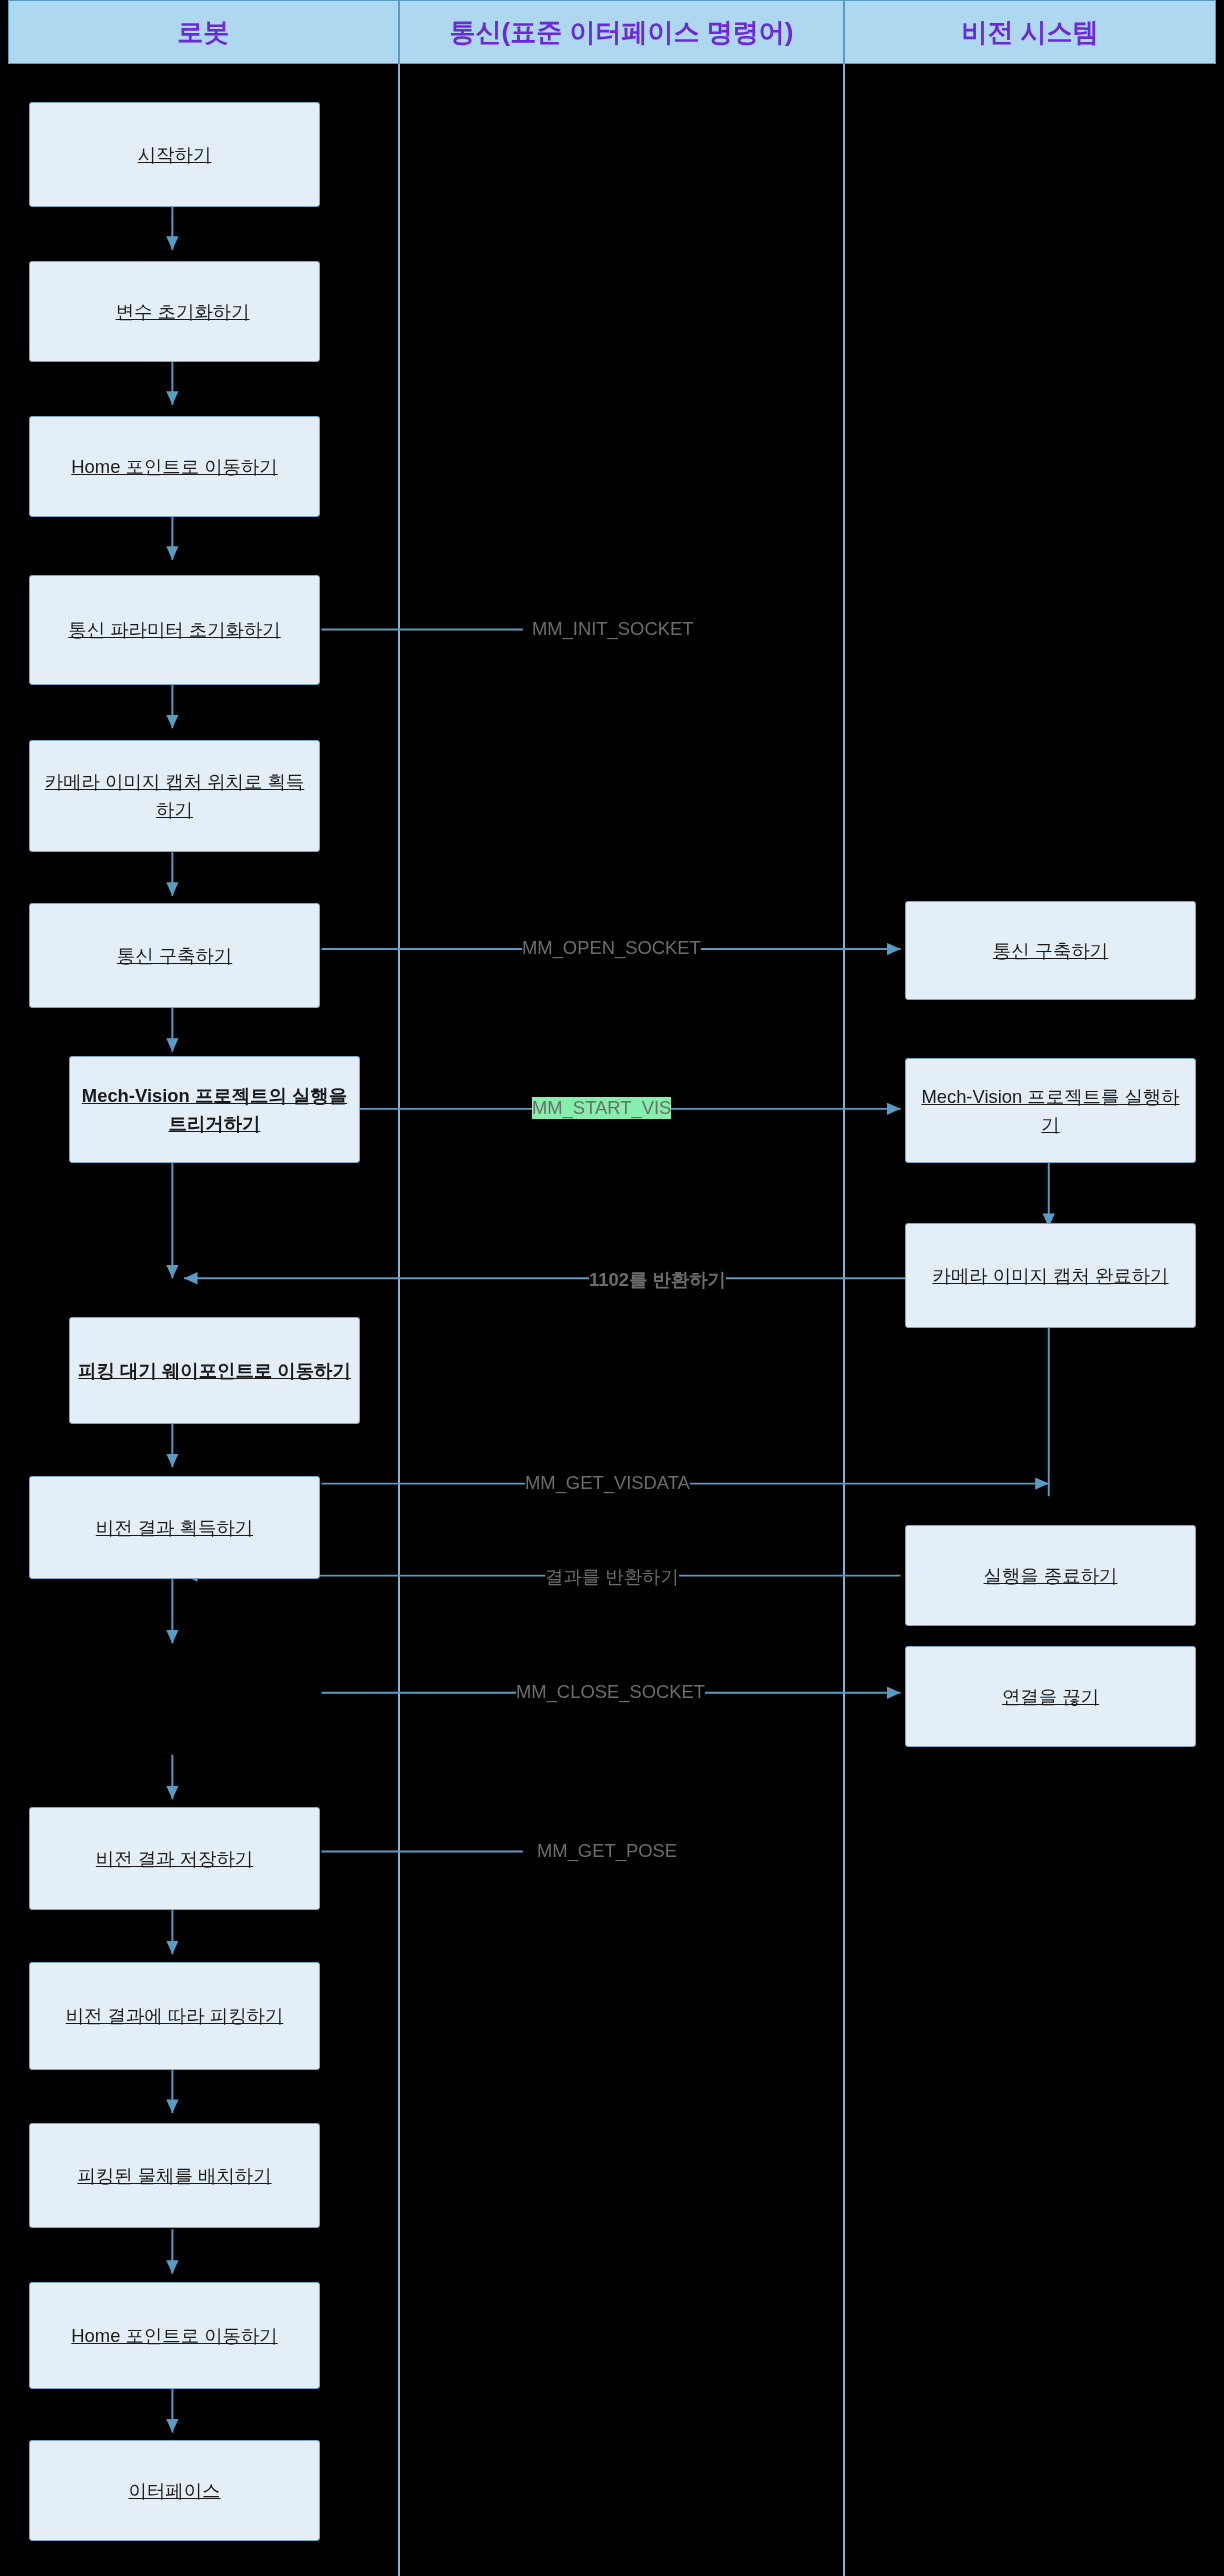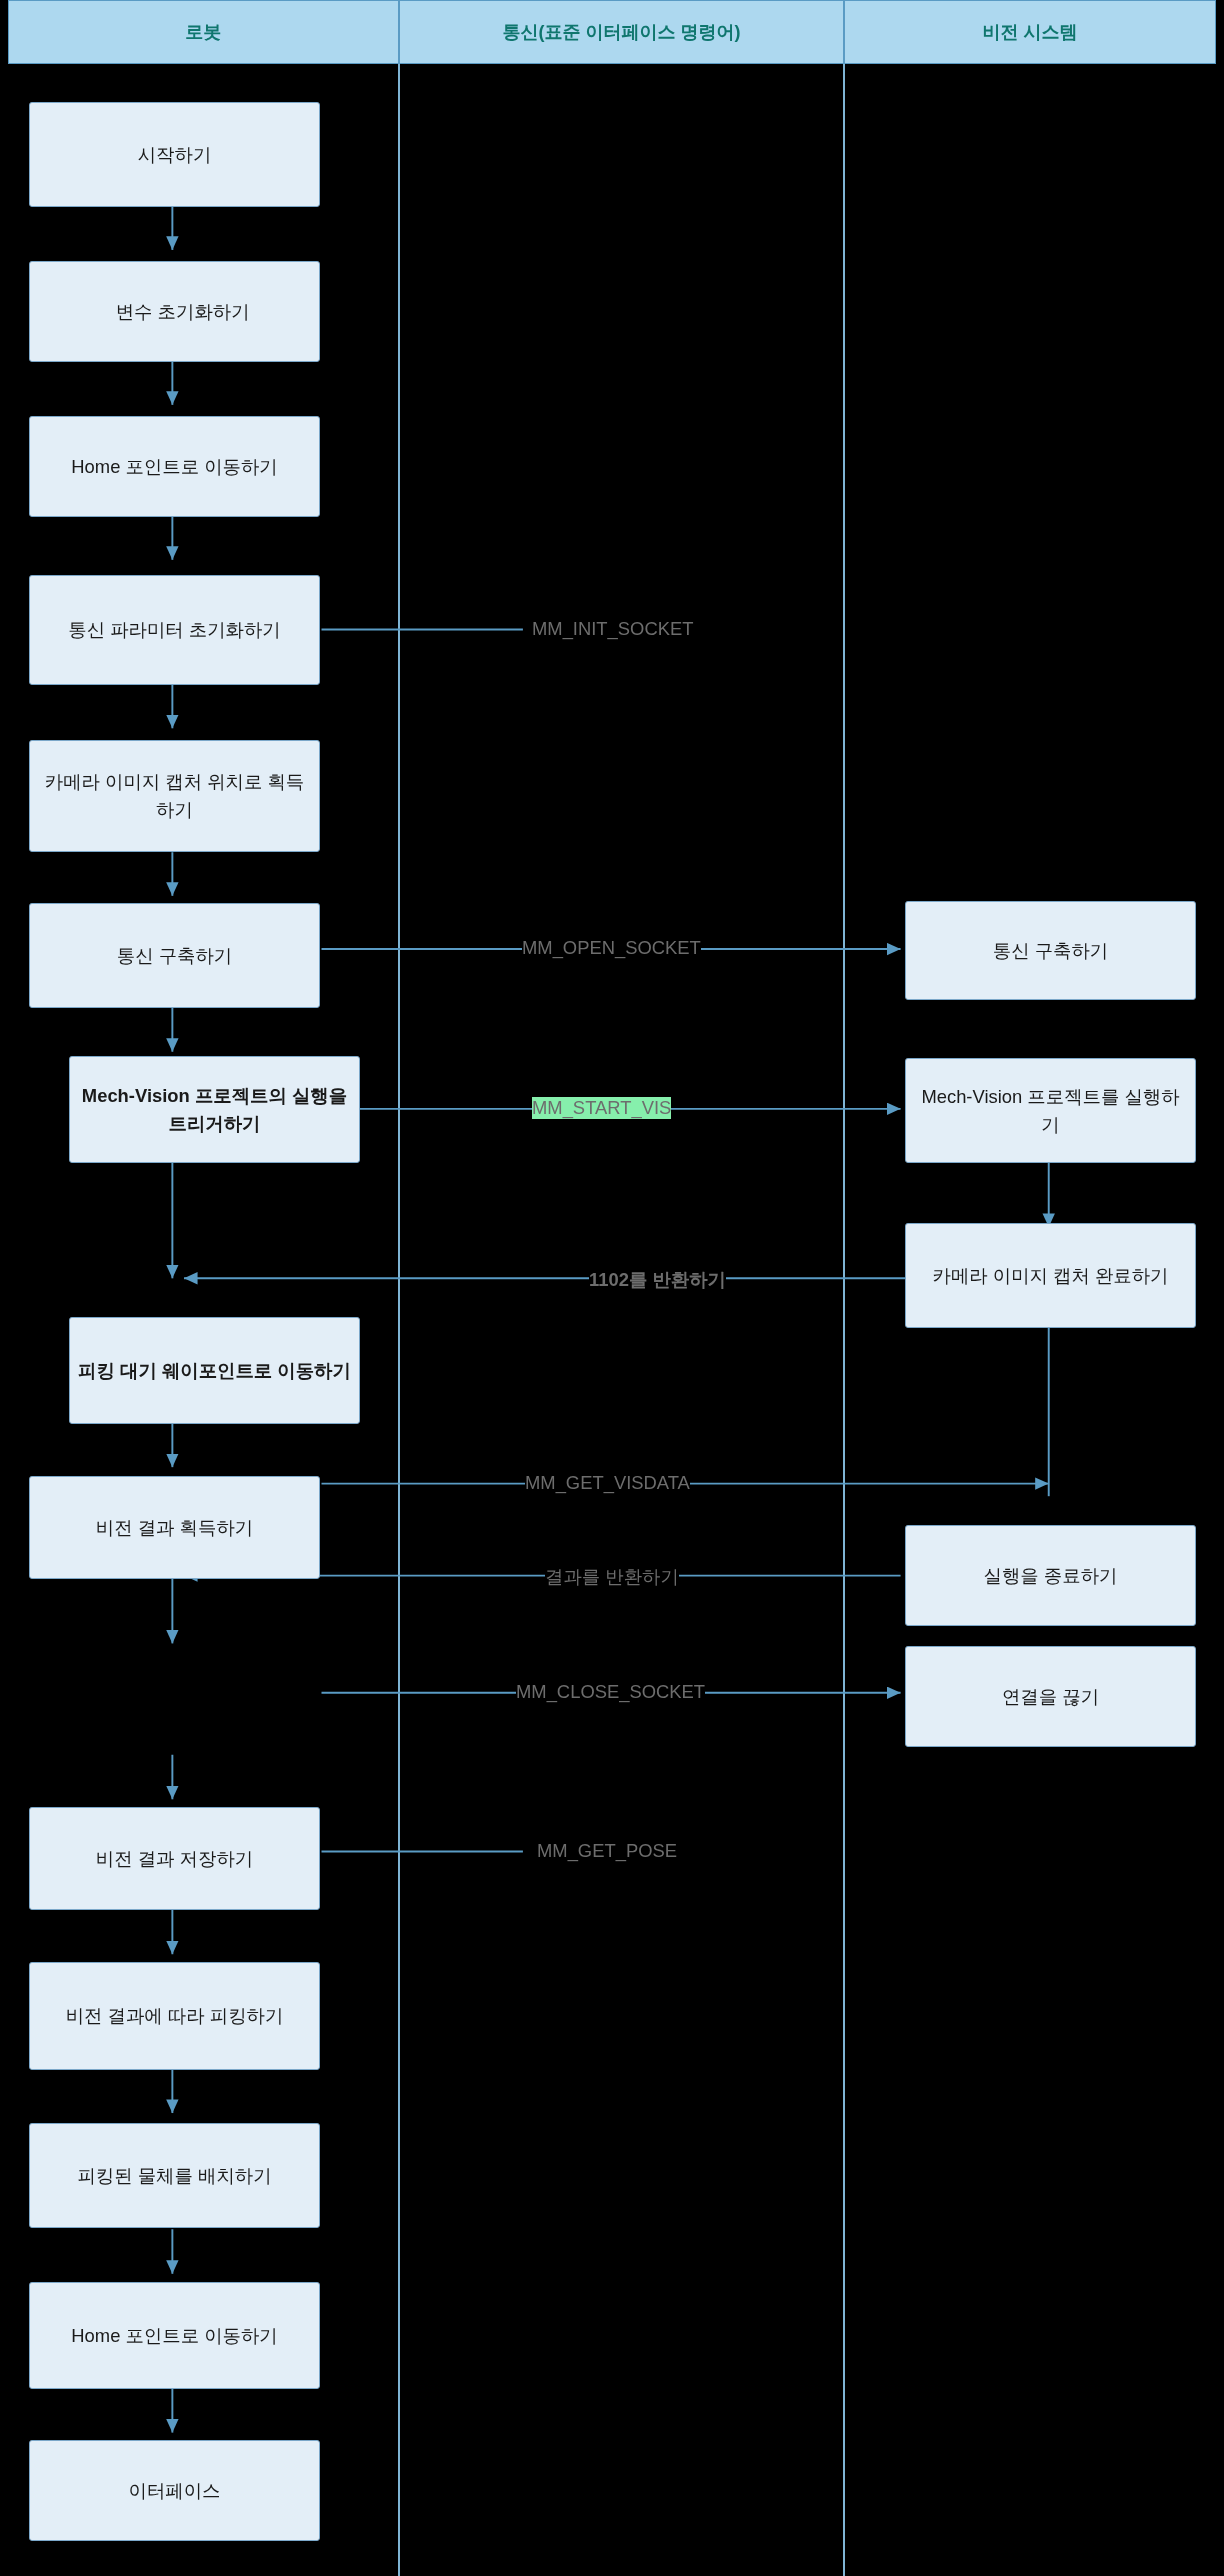--- a/index.html
+++ b/index.html
@@ -28,23 +28,23 @@
   .lane-header {
     position: absolute;
     top: 0;
     height: 64px;
     background: #add8ef;
     border: 1px solid #5a9bc4;
     box-sizing: border-box;
     display: flex;
     align-items: center;
     justify-content: center;
-    font-size: 18px;
+    font-size: 26px;
     font-weight: bold;
-    color: #0f766e;
+    color: #6d28d9;
     text-align: center;
   }
   .lane-sep {
     position: absolute;
     top: 64px;
     width: 1.9px;
     height: 2512px;
     background: #7fb4d4;
   }
 
@@ -56,20 +56,21 @@
     border: 1px solid #7ba7c9;
     border-radius: 2.9px;
     display: flex;
     align-items: center;
     justify-content: center;
     text-align: center;
     font-size: 18.4px;
     line-height: 1.5;
     color: #1a1a1a;
     padding: 3.9px 7.7px;
+    text-decoration: underline;
   }
   .node.bold { font-weight: bold; margin-left: 40px; }
 
   
   .conn-label {
     position: absolute;
     font-size: 18.4px;
     color: #6d6d6d;
     white-space: nowrap;
     background: transparent;

